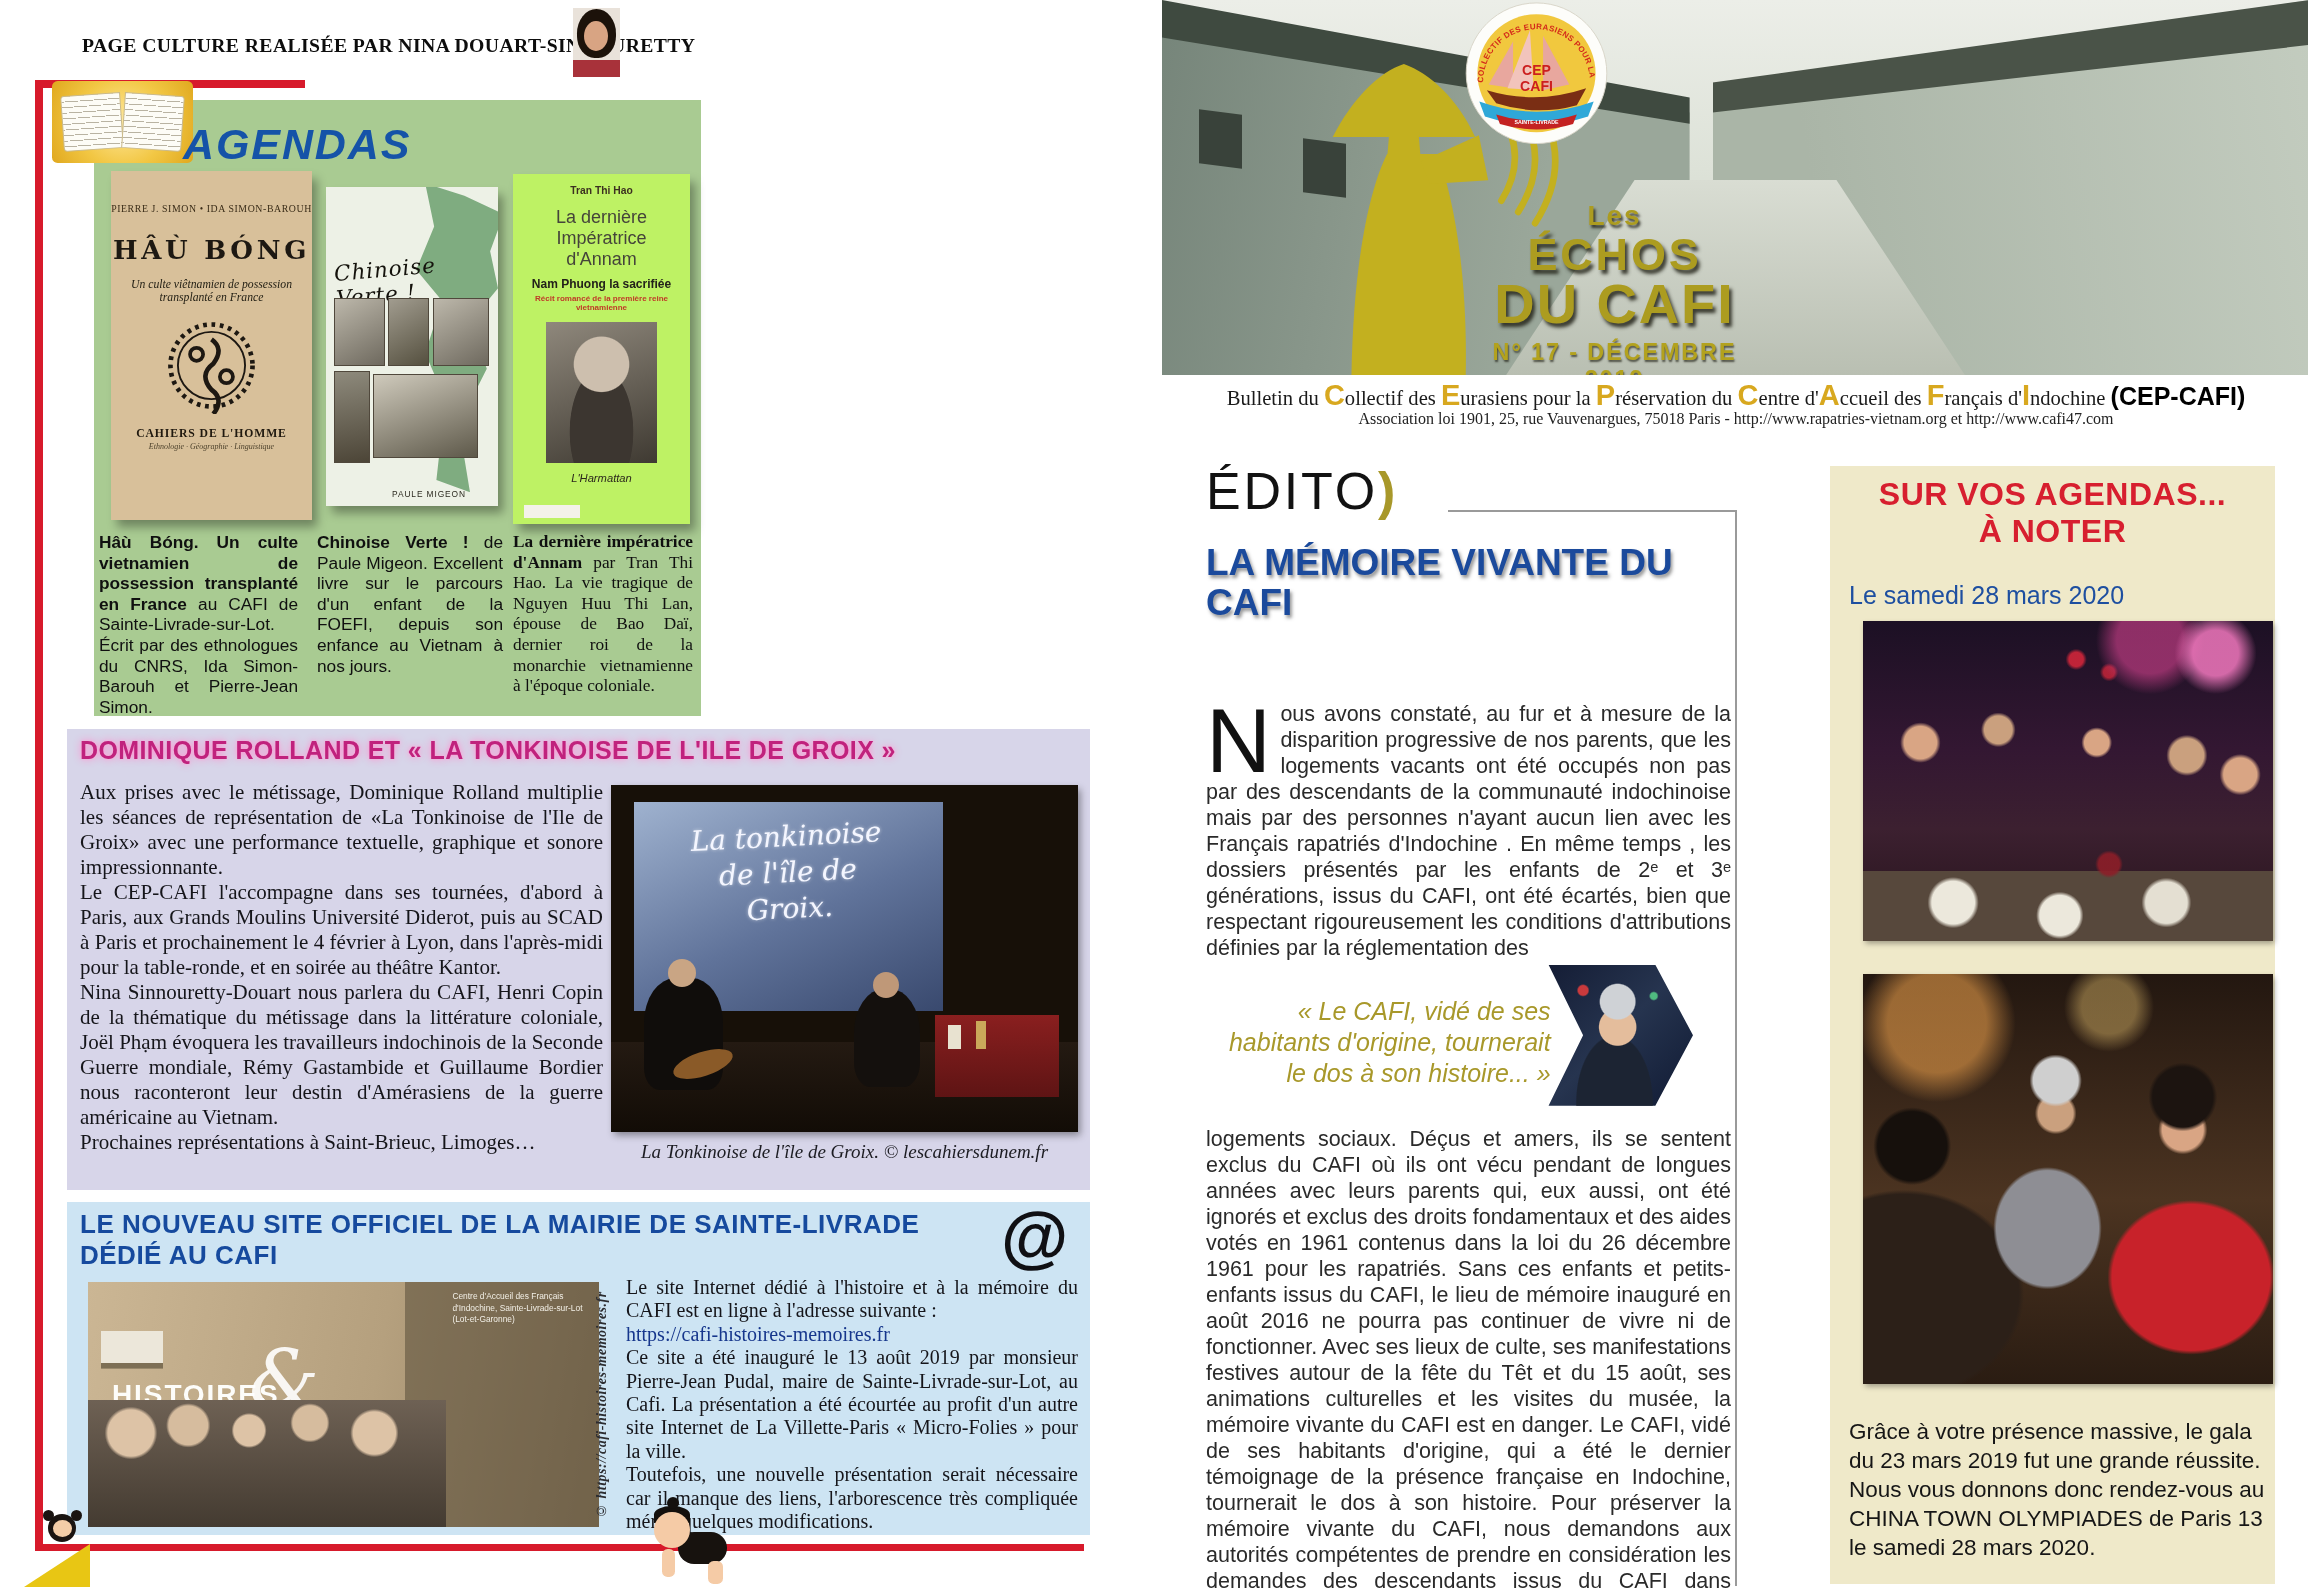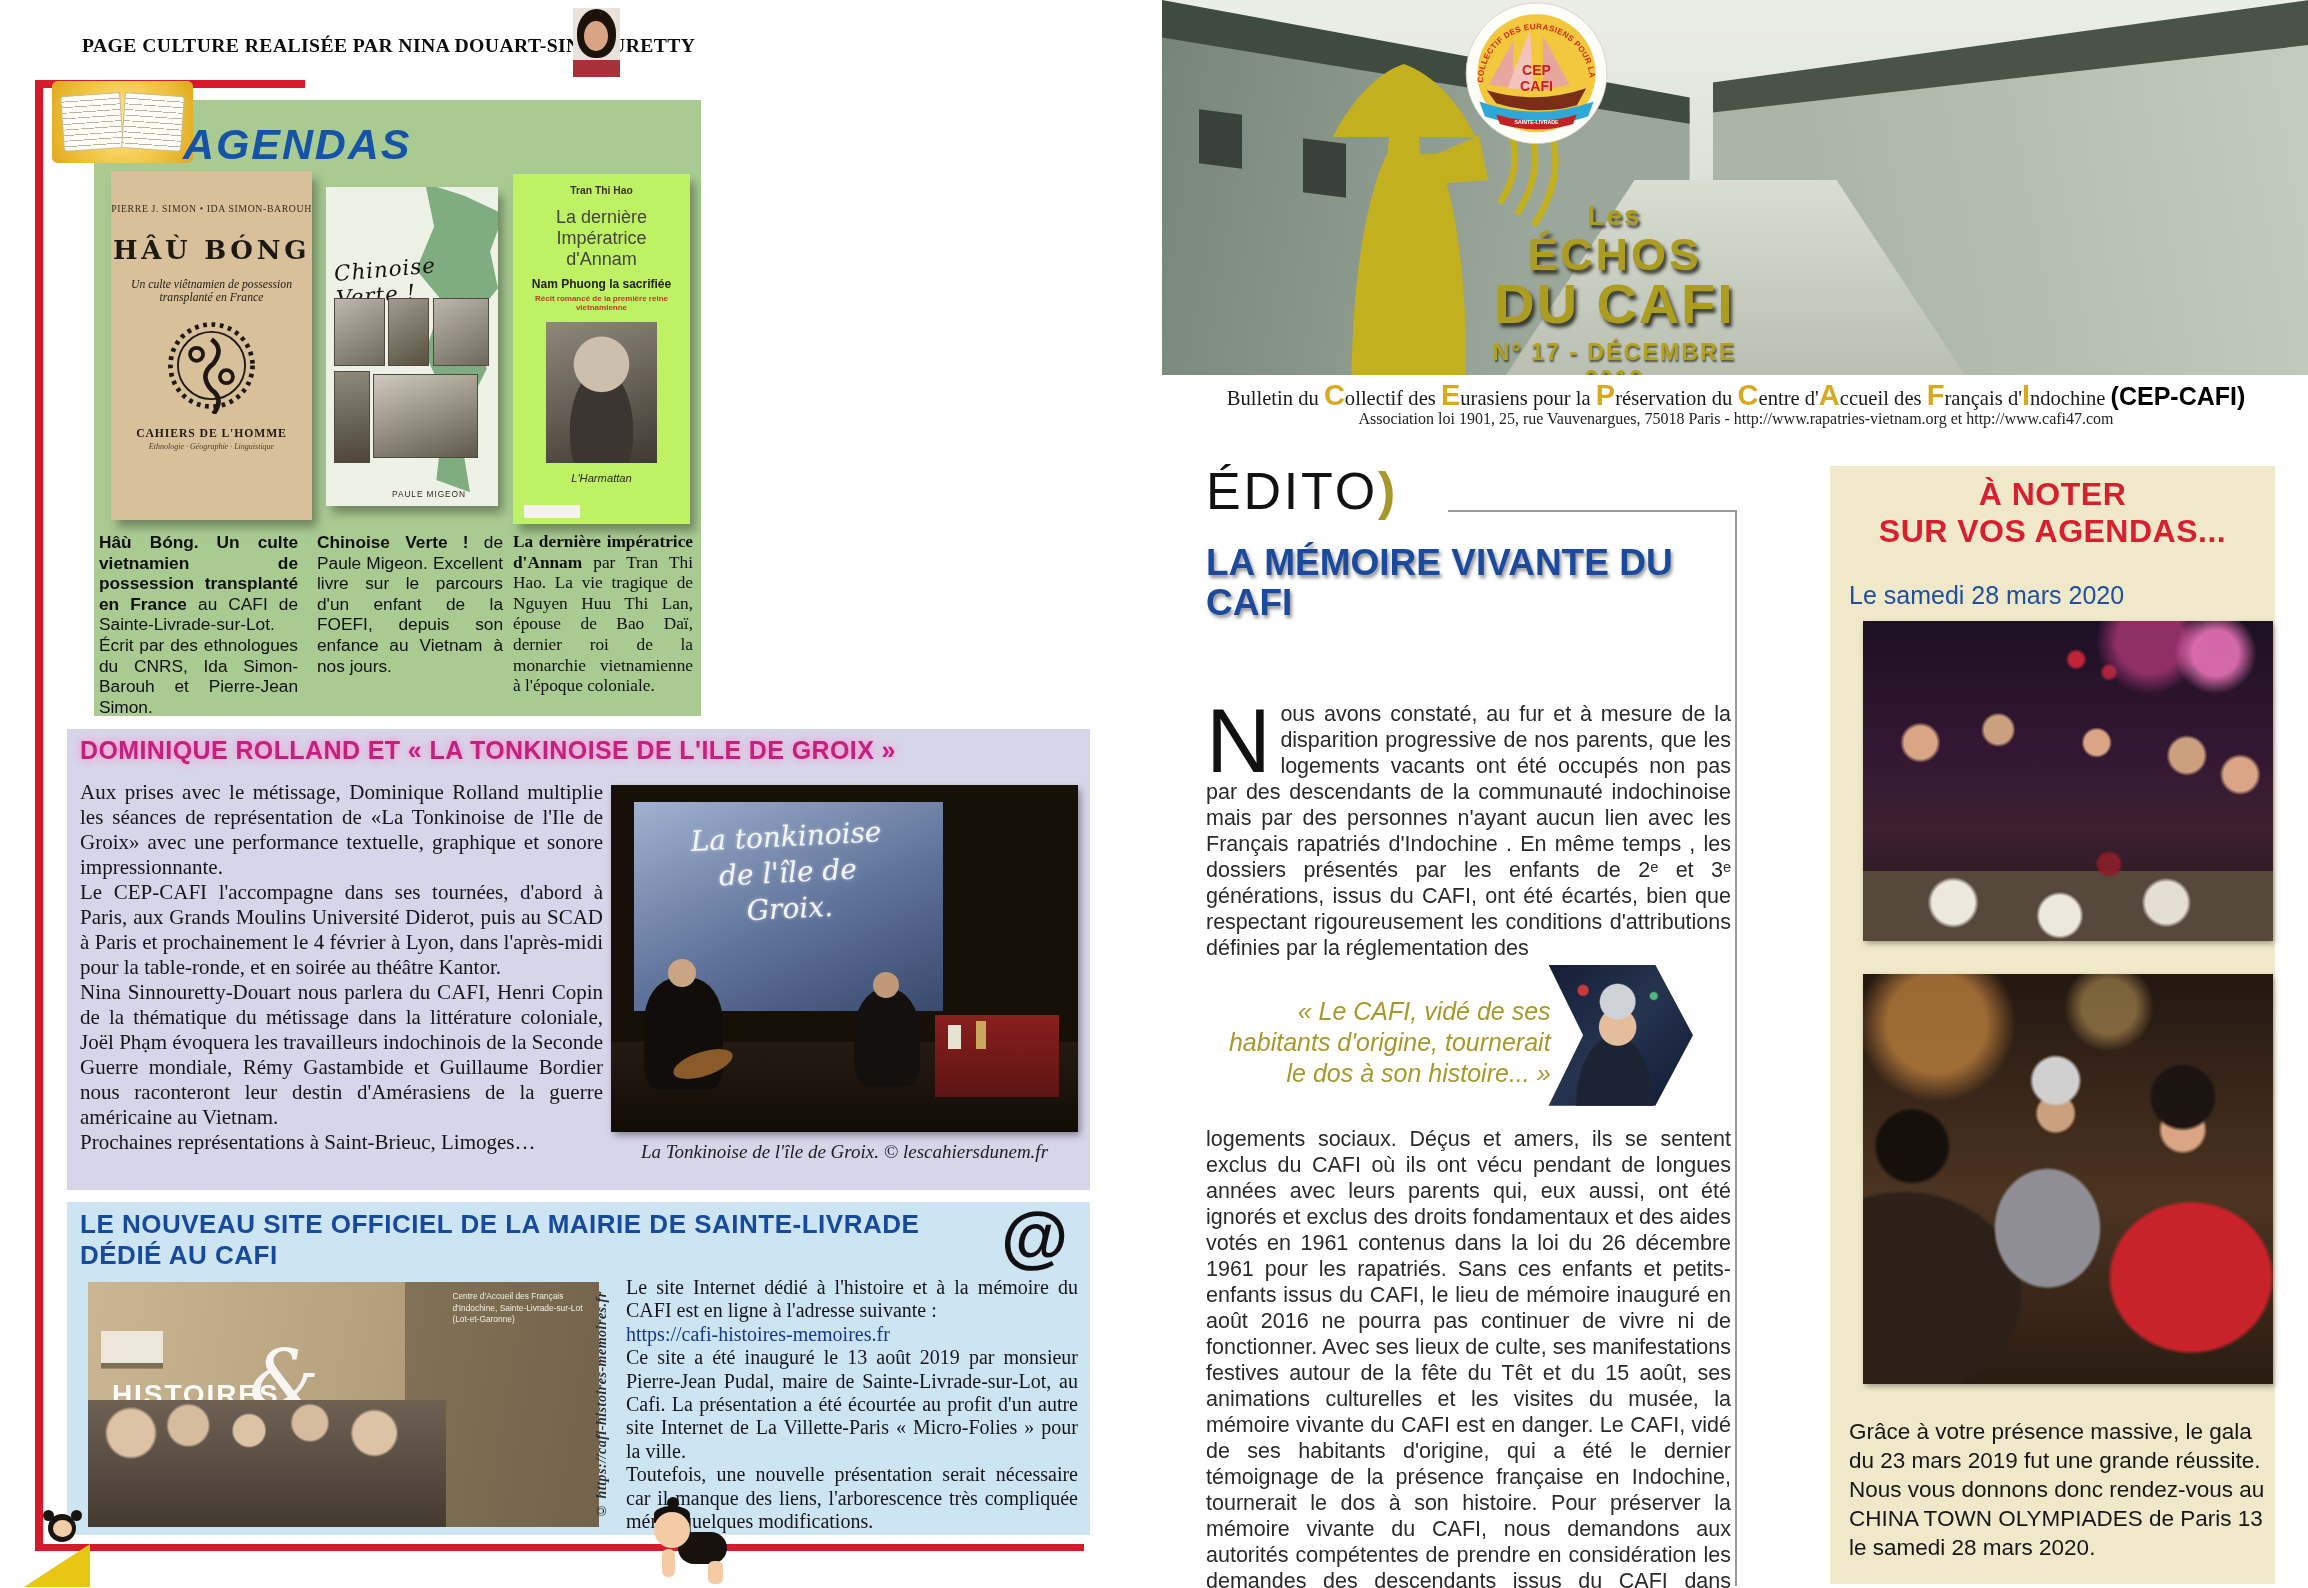--- a/index.html
+++ b/index.html
@@ -407,22 +407,22 @@
     <div class="quoteblock">
       <div class="ed-quote">« Le CAFI, vidé de ses habitants d'origine, tournerait le dos à son histoire... »</div>
       <div class="pres-photo"></div>
     </div>
     <p>logements sociaux. Déçus et amers, ils se sentent exclus du CAFI où ils ont vécu pendant de longues années avec leurs parents qui, eux aussi, ont été ignorés et exclus des droits fondamentaux et des aides votés en 1961 contenus dans la loi du 26 décembre 1961 pour les rapatriés. Sans ces enfants et petits-enfants issus du CAFI, le lieu de mémoire inauguré en août 2016 ne pourra pas continuer de vivre ni de fonctionner. Avec ses lieux de culte, ses manifestations festives autour de la fête du Têt et du 15 août, ses animations culturelles et les visites du musée, la mémoire vivante du CAFI est en danger. Le CAFI, vidé de ses habitants d'origine, qui a été le dernier témoignage de la présence française en Indochine, tournerait le dos à son histoire. Pour préserver la mémoire vivante du CAFI, nous demandons aux autorités compétentes de prendre en considération les demandes des descendants issus du CAFI dans l'attribution des logements vacants.</p>
 
   </div>
 
   <div class="abs panel-agenda"></div>
   <div class="abs ag-title">
+    <div>SUR VOS AGENDAS...</div>
     <div>À NOTER</div>
-    <div>SUR VOS AGENDAS...</div>
   </div>
   <div class="abs ag-date">Le samedi 28 mars 2020</div>
   <div class="abs photo gala1"></div>
   <div class="abs photo gala2"></div>
   <div class="abs ag-note"><span>Grâce à votre présence massive, le gala du 23 mars 2019 fut une grande réussite. Nous vous donnons donc rendez-vous au </span><b>CHINA TOWN OLYMPIADES</b><span> de </span><b>Paris 13</b><span> le </span><b>samedi 28 mars 2020.</b></div>
 
 </div>
 
 
 </body></html>

